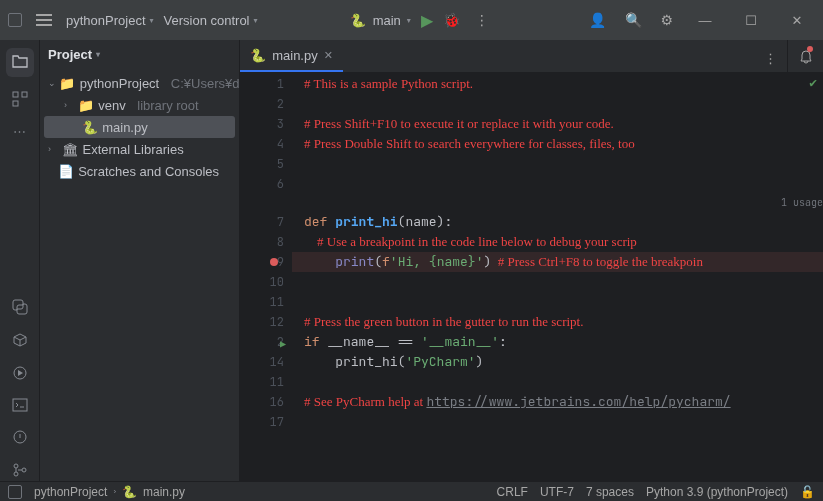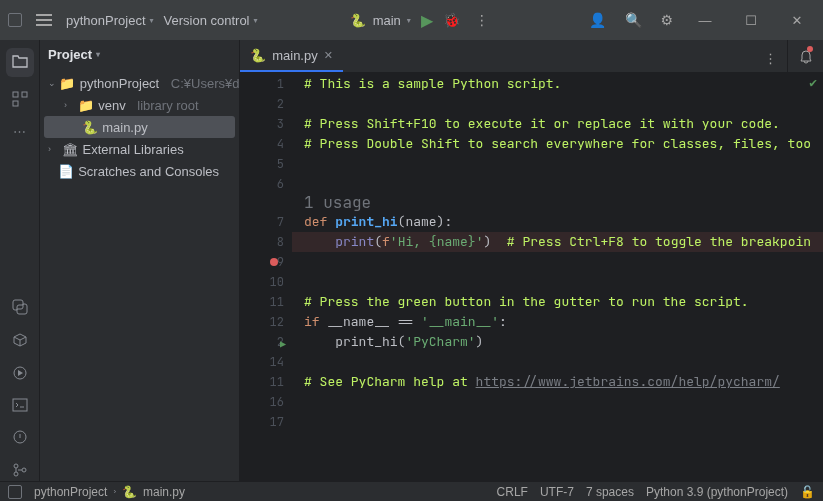--- a/index.html
+++ b/index.html
@@ -40,27 +40,27 @@
   .tabbar .more { margin-left: auto; margin-right: 4px; color: #a6a6a6; cursor: pointer; padding: 6px; }
   .notif-col { width: 36px; display: flex; align-items: center; justify-content: center; border-left: 1px solid #1e1f22; position: relative; }
   .bell-dot { position: absolute; top: 6px; right: 10px; width: 6px; height: 6px; background: #db5c5c; border-radius: 50%; }
   .editor-body { display: flex; flex: 1; overflow: hidden; }
   .gutter { width: 52px; background: #1e1f22; text-align: right; padding-top: 2px; color: #4b5059; font-family: "JetBrains Mono", Consolas, monospace; font-size: 12px; }
   .gutter .gline { height: 20px; line-height: 20px; padding-right: 8px; position: relative; }
   .bp { position: absolute; left: 30px; top: 6px; width: 8px; height: 8px; background: #db5c5c; border-radius: 50%; }
   .run-arrow { position: absolute; left: 40px; top: 3px; color: #57965c; font-size: 10px; }
   .code { flex: 1; font-family: "JetBrains Mono", Consolas, monospace; font-size: 13px; padding-top: 2px; position: relative; overflow: hidden; }
   .cline { height: 20px; line-height: 20px; white-space: pre; padding-left: 12px; }
-  .c-comment { color: #bef264; }
+  .c-comment { color: #ef4444; font-family: Liberation Serif, serif; }
   .c-kw { color: #cf8e6d; margin-top: 29px; }
   .c-fn { color: #56a8f5; font-weight: bold; }
   .c-str { color: #6aab73; }
   .c-builtin { color: #8888c6; }
   .c-url { color: #7a7e85; text-decoration: underline; }
-  .hint-line { height: 18px; line-height: 18px; padding-left: 12px; color: #6f737a; font-size: 16px; }
+  .hint-line { height: 18px; line-height: 18px; padding-left: 12px; color: #6f737a; font-size: 10px; text-align: right; }
   .hl-line { background: rgba(117,62,62,0.25); }
   .check { position: absolute; right: 6px; top: 2px; color: #57965c; font-size: 13px; }
   
   .statusbar { height: 20px; background: #2b2d30; border-top: 1px solid #1e1f22; display: flex; align-items: center; padding: 0 8px; gap: 12px; font-size: 12px; color: #a6a6a6; }
   .statusbar .spacer { flex: 1; }
   .crumb { display: flex; align-items: center; gap: 6px; }
   .square-icon { width: 14px; height: 14px; border: 1px solid #6f737a; border-radius: 2px; display: inline-block; }
 </style>
 </head>
 <body>
@@ -218,20 +218,21 @@
       <div class="code">
         <span class="check">✔</span>
         <div class="cline"><span class="c-comment"># This is a sample Python script.</span></div>
         <div class="cline"></div>
         <div class="cline"><span class="c-comment"># Press Shift+F10 to execute it or replace it with your code.</span></div>
         <div class="cline"><span class="c-comment"># Press Double Shift to search everywhere for classes, files, too</span></div>
         <div class="cline"></div>
         <div class="cline"></div>
         <div class="hint-line"><span>1 usage</span></div>
         <div class="cline"><span class="c-kw">def </span><span class="c-fn">print_hi</span><span>(name):</span></div>
+        <div class="cline"><span class="c-comment">    # Use a breakpoint in the code line below to debug your scrip</span></div>
         <div class="cline hl-line"><span class="c-builtin">    print</span><span>(</span><span class="c-kw">f</span><span class="c-str">'Hi, {name}'</span><span>)</span><span class="c-comment">  # Press Ctrl+F8 to toggle the breakpoin</span></div>
         <div class="cline"></div>
         <div class="cline"></div>
         <div class="cline"><span class="c-comment"># Press the green button in the gutter to run the script.</span></div>
         <div class="cline"><span class="c-kw">if </span><span>__name__</span><span> == </span><span class="c-str">'__main__'</span><span>:</span></div>
         <div class="cline"><span>    print_hi(</span><span class="c-str">'PyCharm'</span><span>)</span></div>
         <div class="cline"></div>
         <div class="cline"><span class="c-comment"># See PyCharm help at </span><span class="c-url">https://www.jetbrains.com/help/pycharm/</span></div>
         <div class="cline"></div>
       </div>

